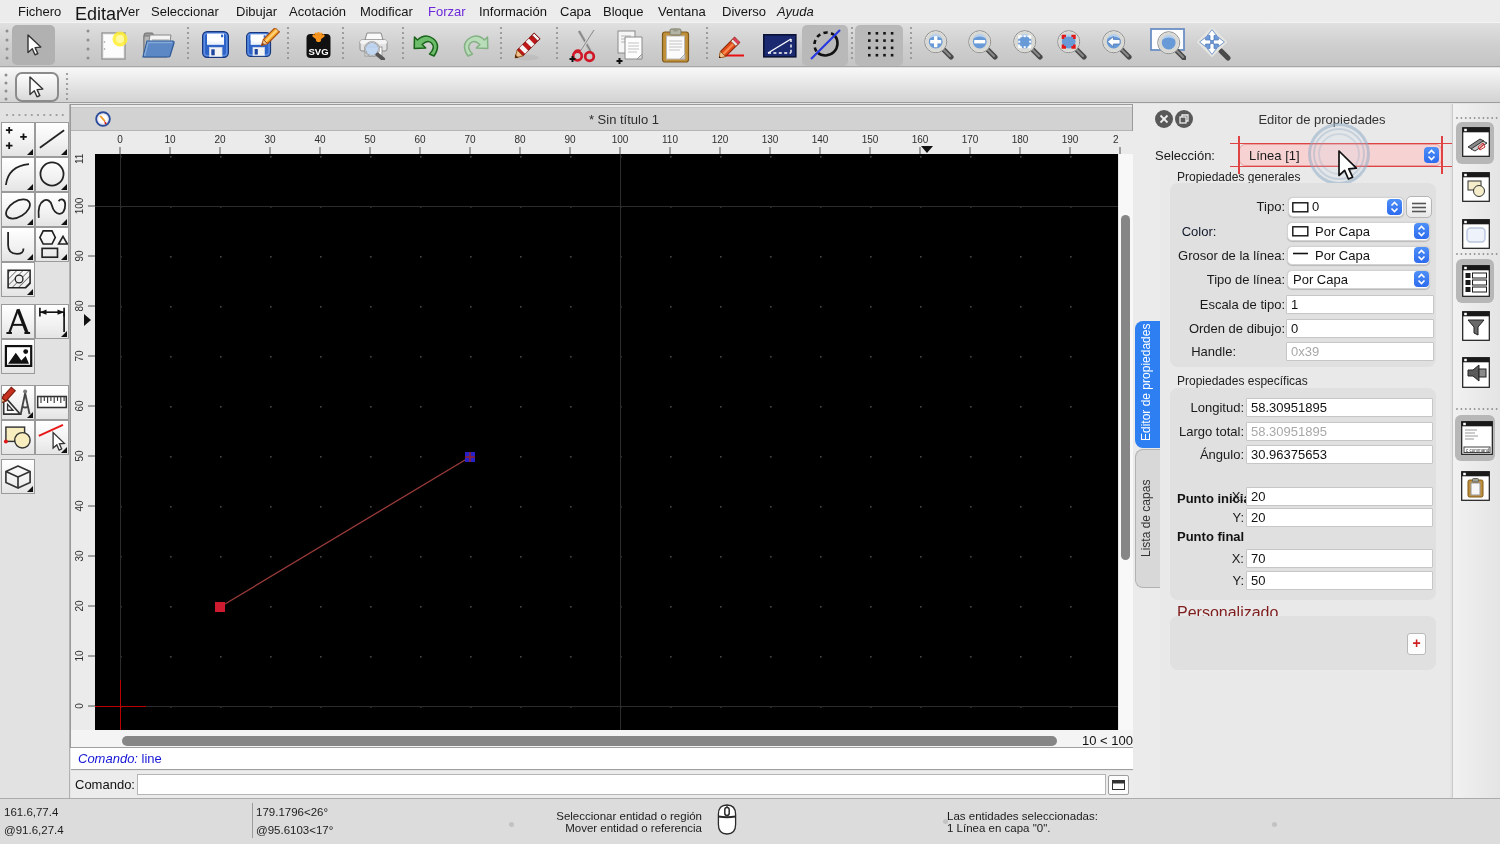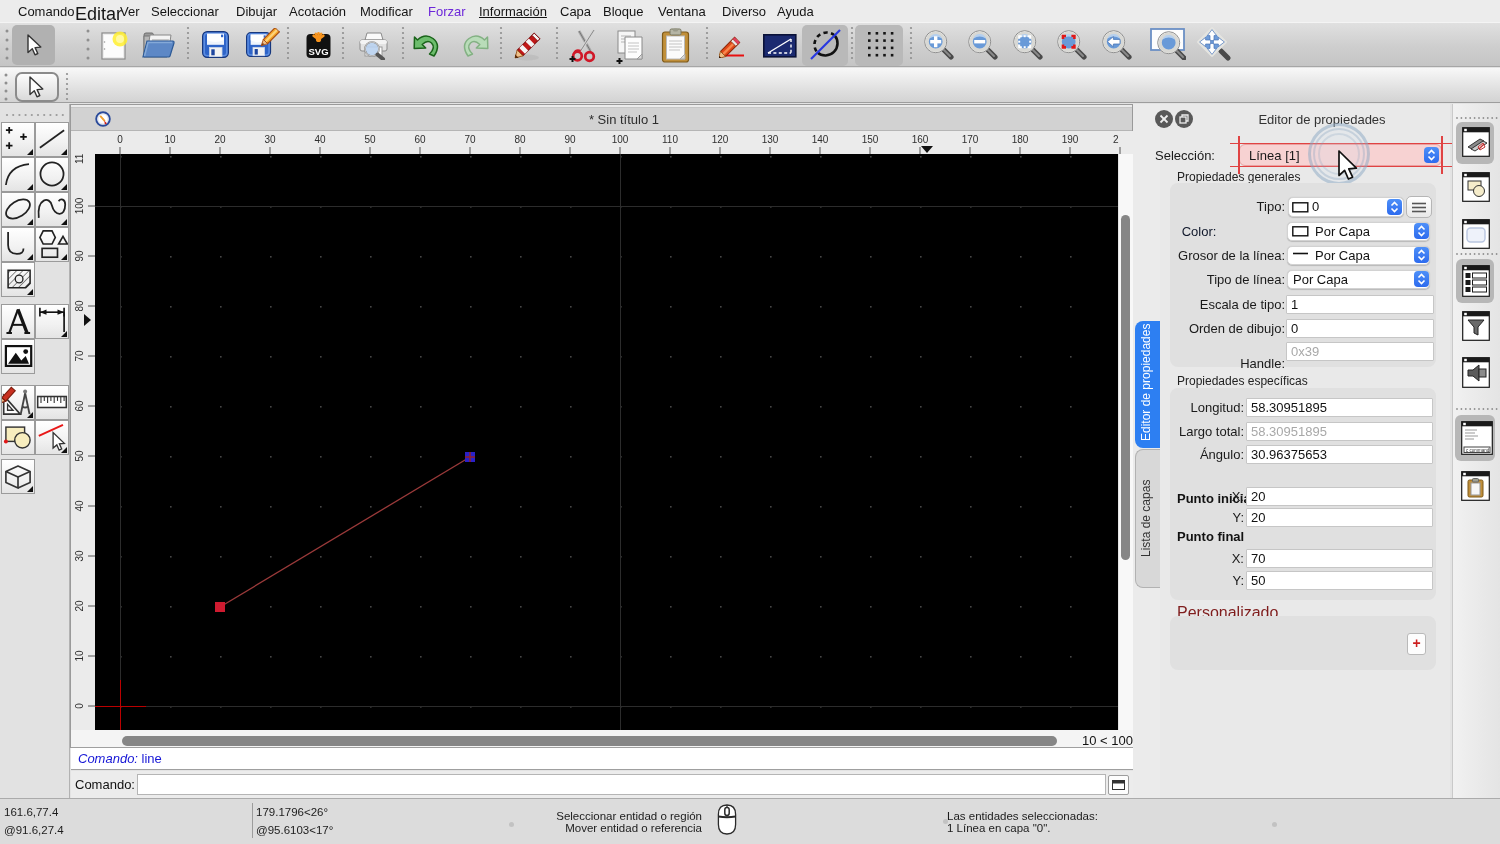--- a/index.html
+++ b/index.html
@@ -1,34 +1,34 @@
 <!DOCTYPE html>
 <html><head><meta charset="utf-8"><style>
 *{margin:0;padding:0;box-sizing:border-box;}
 html,body{width:1500px;height:844px;overflow:hidden;}
 body{font-family:"Liberation Sans",sans-serif;position:relative;background:#e3e3e3;
 -webkit-font-smoothing:antialiased;opacity:0.999;}
 .abs{position:absolute;}
 .lbl{position:absolute;white-space:nowrap;color:#1a1a1a;}
 </style></head><body>
 <div class="abs" style="left:0;top:0;width:1500px;height:22px;background:#ececec;"></div>
-<div class="lbl" style="left:18px;top:4px;font-size:13px;color:#151515;">Comando</div>
+<div class="lbl" style="left:18px;top:4px;font-size:13px;color:#151515;">Fichero</div>
 <div class="lbl" style="left:75px;top:4px;font-size:18px;color:#151515;">Editar</div>
 <div class="lbl" style="left:120px;top:4px;font-size:13px;color:#151515;">Ver</div>
 <div class="lbl" style="left:151px;top:4px;font-size:13px;color:#151515;">Seleccionar</div>
 <div class="lbl" style="left:236px;top:4px;font-size:13px;color:#151515;">Dibujar</div>
 <div class="lbl" style="left:289px;top:4px;font-size:13px;color:#151515;">Acotación</div>
 <div class="lbl" style="left:360px;top:4px;font-size:13px;color:#151515;">Modificar</div>
 <div class="lbl" style="left:428px;top:4px;font-size:13px;color:#6d28d9;">Forzar</div>
-<div class="lbl" style="left:479px;top:4px;font-size:13px;color:#151515;text-decoration:underline;">Información</div>
+<div class="lbl" style="left:479px;top:4px;font-size:13px;color:#151515;">Información</div>
 <div class="lbl" style="left:560px;top:4px;font-size:13px;color:#151515;">Capa</div>
 <div class="lbl" style="left:603px;top:4px;font-size:13px;color:#151515;">Bloque</div>
 <div class="lbl" style="left:658px;top:4px;font-size:13px;color:#151515;">Ventana</div>
 <div class="lbl" style="left:722px;top:4px;font-size:13px;color:#151515;">Diverso</div>
-<div class="lbl" style="left:777px;top:4px;font-size:13px;color:#151515;">Ayuda</div>
+<div class="lbl" style="left:777px;top:4px;font-size:13px;color:#151515;font-style:italic;">Ayuda</div>
 <div class="abs" style="left:0;top:22px;width:1500px;height:45px;background:linear-gradient(#e0e0e0,#cecece 55%,#c5c5c5);border-top:1px solid #f4f4f4;border-bottom:1px solid #a6a6a6;"></div>
 <div class="abs" style="left:0;top:68px;width:1500px;height:35px;background:linear-gradient(#f8f8f8,#ddd 70%,#d3d3d3);border-bottom:1px solid #9d9d9d;"></div>
 <div class="abs" style="left:12px;top:25px;width:43px;height:40px;border-radius:5px;background:#b1b1b1;"></div>
 <div class="abs" style="left:802px;top:25px;width:46px;height:41px;border-radius:5px;background:#b9b9b9;"></div>
 <div class="abs" style="left:855px;top:25px;width:48px;height:41px;border-radius:5px;background:#b9b9b9;"></div>
 <div class="abs" style="left:15px;top:72px;width:44px;height:30px;border-radius:7px;border:2px solid #8b8b8b;background:linear-gradient(#fdfdfd,#dadada);"></div>
 <svg class="abs" style="left:0;top:0;" width="1500" height="110">
     <circle cx="7" cy="31" r="1.5" fill="#8f8f8f"></circle>
     <circle cx="7" cy="40" r="1.5" fill="#8f8f8f"></circle>
     <circle cx="7" cy="49" r="1.5" fill="#8f8f8f"></circle>
@@ -780,21 +780,21 @@
 <svg class="abs" style="left:1417px;top:273px;" width="9" height="12" viewBox="0 0 9 12">
     <path d="M1.5,4.5 L4.5,1.5 L7.5,4.5" fill="none" stroke="#fff" stroke-width="1.6"></path>
     <path d="M1.5,7.5 L4.5,10.5 L7.5,7.5" fill="none" stroke="#fff" stroke-width="1.6"></path>
   </svg>
 <div class="lbl" style="left:1135px;top:297px;width:150px;text-align:right;font-size:13px;color:#1a1a1a;">Escala de tipo:</div>
 <div class="abs" style="left:1286px;top:295px;width:148px;height:19px;background:#fff;border:1px solid #c6c6c6;border-radius:1px;"></div>
 <div class="lbl" style="left:1291px;top:297px;font-size:13px;color:#111;">1</div>
 <div class="lbl" style="left:1135px;top:321px;width:150px;text-align:right;font-size:13px;color:#1a1a1a;">Orden de dibujo:</div>
 <div class="abs" style="left:1286px;top:319px;width:148px;height:19px;background:#fff;border:1px solid #c6c6c6;border-radius:1px;"></div>
 <div class="lbl" style="left:1291px;top:321px;font-size:13px;color:#111;">0</div>
-<div class="lbl" style="left:1135px;top:344px;width:150px;text-align:right;font-size:13px;color:#1a1a1a;margin-top:12px;">Handle:</div>
+<div class="lbl" style="left:1086px;top:344px;width:150px;text-align:right;font-size:13px;color:#1a1a1a;">Handle:</div>
 <div class="abs" style="left:1286px;top:342px;width:148px;height:19px;background:#fff;border:1px solid #c6c6c6;border-radius:1px;"></div>
 <div class="lbl" style="left:1291px;top:344px;font-size:13px;color:#a8a8a8;">0x39</div>
 <div class="lbl" style="left:1177px;top:374px;font-size:12px;color:#222;">Propiedades específicas</div>
 <div class="abs" style="left:1170px;top:388px;width:266px;height:212px;background:#e0e0e0;border-radius:8px;"></div>
 <div class="lbl" style="left:1144px;top:400px;width:100px;text-align:right;font-size:13px;color:#1a1a1a;">Longitud:</div>
 <div class="abs" style="left:1246px;top:398px;width:187px;height:19px;background:#fff;border:1px solid #c6c6c6;border-radius:1px;"></div>
 <div class="lbl" style="left:1251px;top:400px;font-size:13px;color:#111;">58.30951895</div>
 <div class="lbl" style="left:1144px;top:424px;width:100px;text-align:right;font-size:13px;color:#1a1a1a;">Largo total:</div>
 <div class="abs" style="left:1246px;top:422px;width:187px;height:19px;background:#fff;border:1px solid #c6c6c6;border-radius:1px;"></div>
 <div class="lbl" style="left:1251px;top:424px;font-size:13px;color:#a8a8a8;">58.30951895</div>

